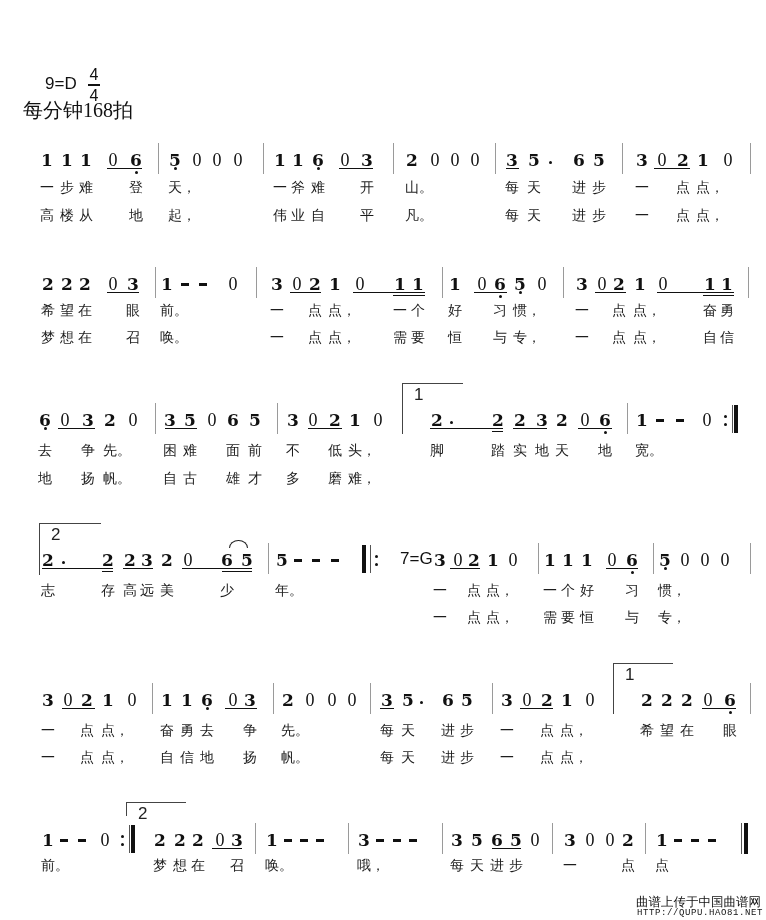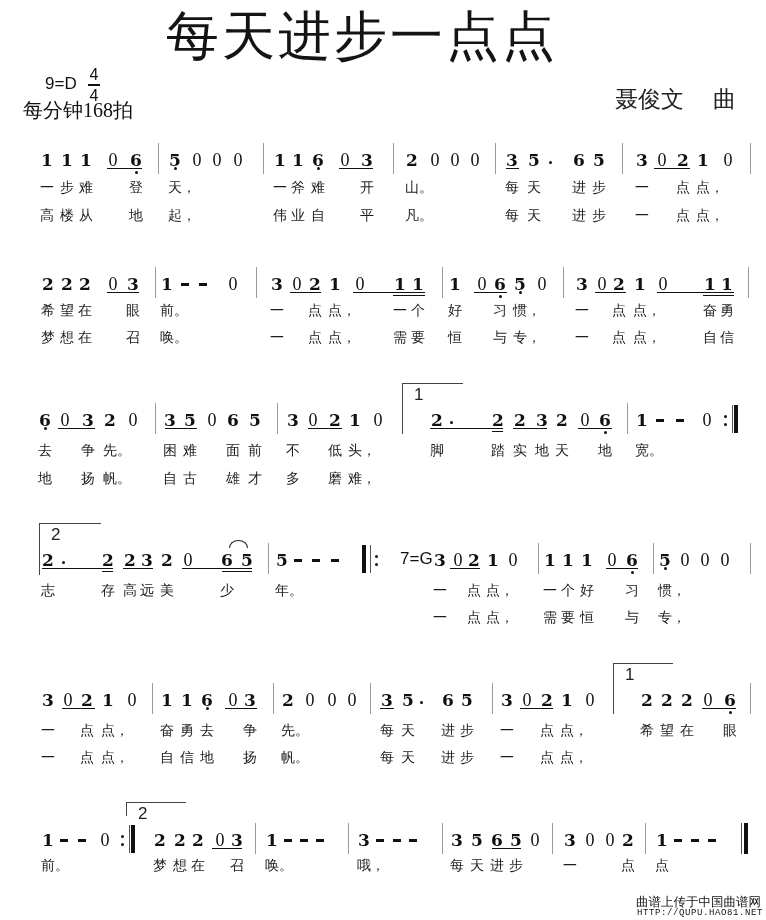--- a/index.html
+++ b/index.html
@@ -51,34 +51,29 @@
   .wm1 { left: 636px; top: 895px; font-size: 12.5px; line-height: 13px; white-space: nowrap; color: #111; }
   .wm2 {
     left: 637px; top: 909px; font-family: "Liberation Mono", monospace; font-size: 9px; line-height: 9px;
     letter-spacing: 0.6px; white-space: nowrap; color: #111;
   }
 </style>
 </head>
 <body>
 
 <div id="page">
-  <div class="abs title">每天进步一点点</div>
 
   <div class="abs key">9=D</div>
   <div class="abs timesig">
     <span style="display:block">4</span>
     <span class="frac"></span>
     <span style="display:block">4</span>
   </div>
   <div class="abs tempo">每分钟168拍</div>
 
-  <div class="abs credit" style="top:87px">
-    <span>聂俊文</span>
-    <span class="role">曲</span>
-  </div>
 
   <div id="score">
       <div class="row">
         <div class="bar" style="left: 158px; top: 143px; height: 31px;"></div>
         <div class="bar" style="left: 263px; top: 143px; height: 31px;"></div>
         <div class="bar" style="left: 393px; top: 143px; height: 31px;"></div>
         <div class="bar" style="left: 495px; top: 143px; height: 31px;"></div>
         <div class="bar" style="left: 622px; top: 143px; height: 31px;"></div>
         <div class="bar" style="left: 750px; top: 143px; height: 31px;"></div>
         <div class="beam" style="left: 107px; top: 168px; width: 35px;"></div>

